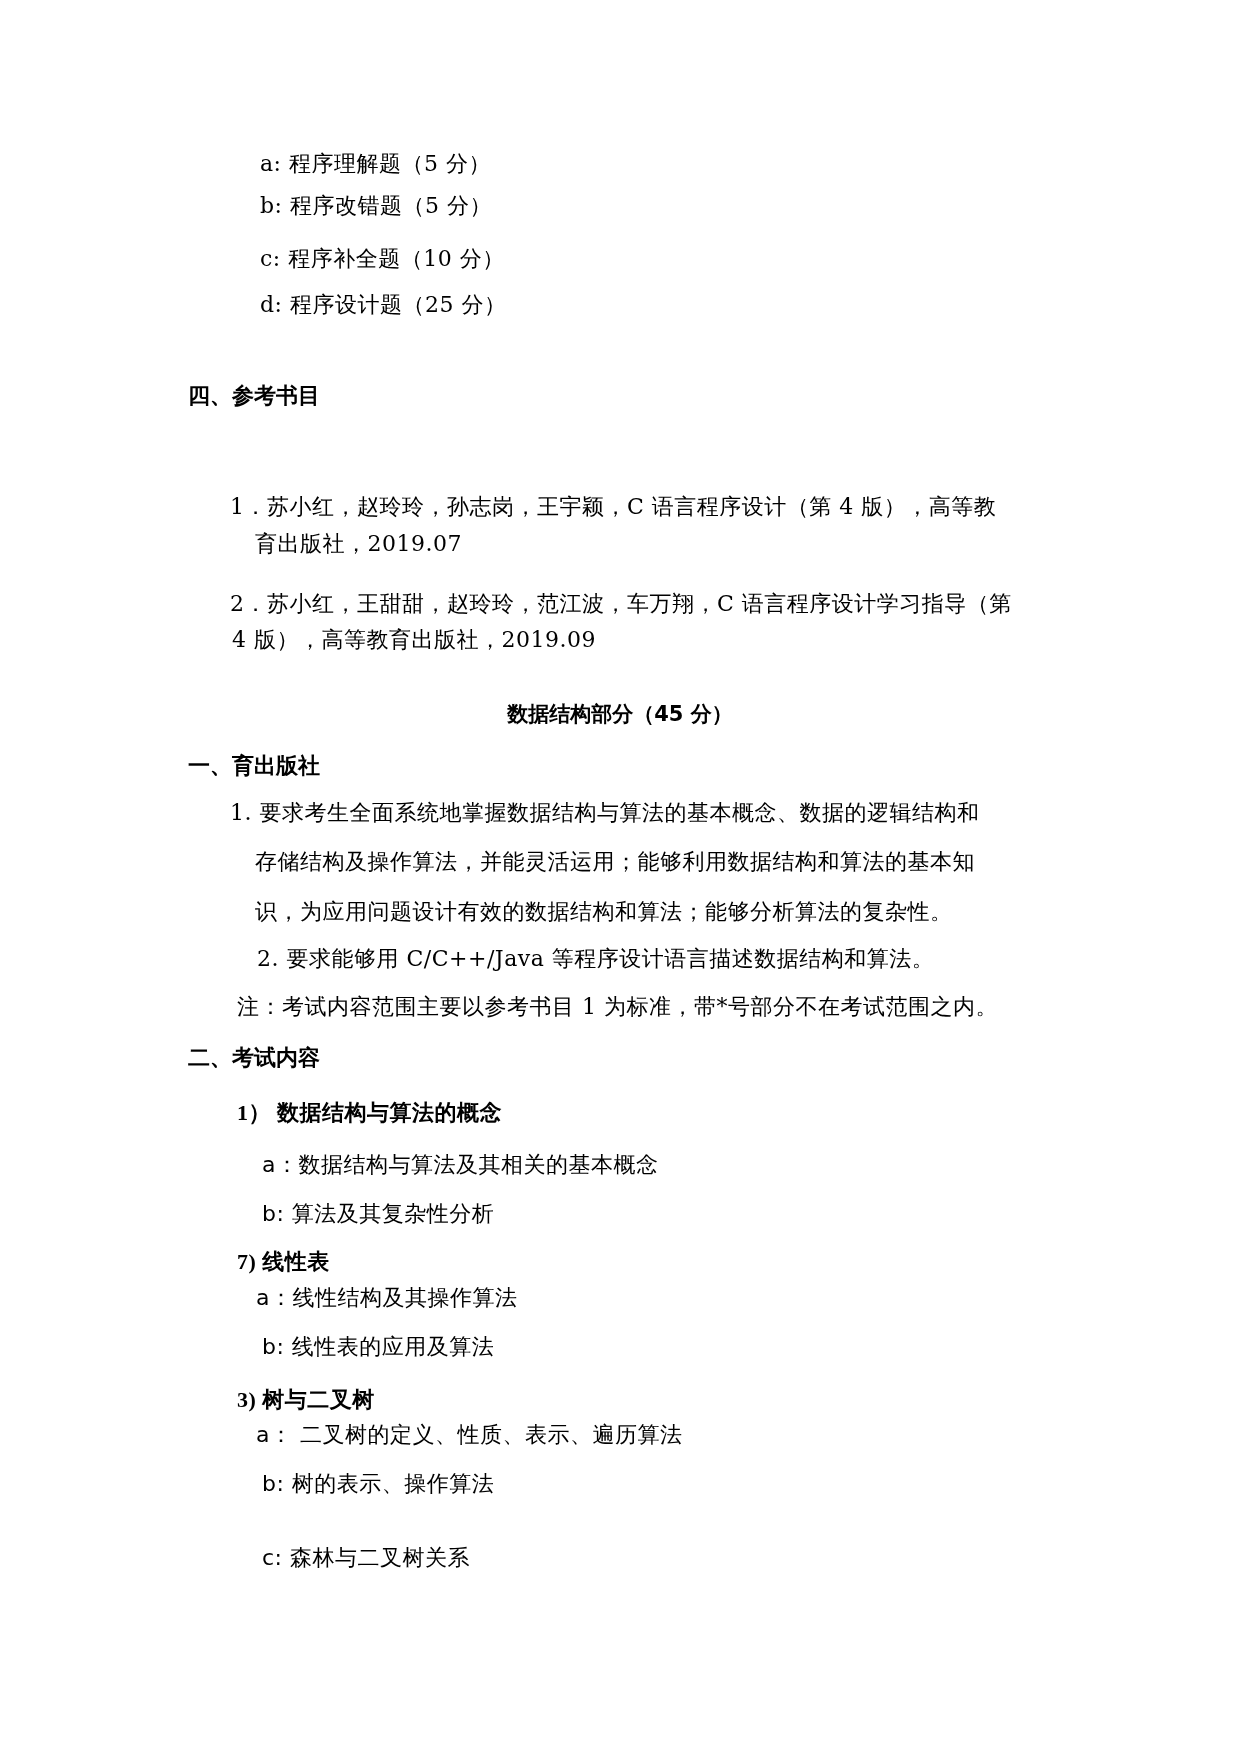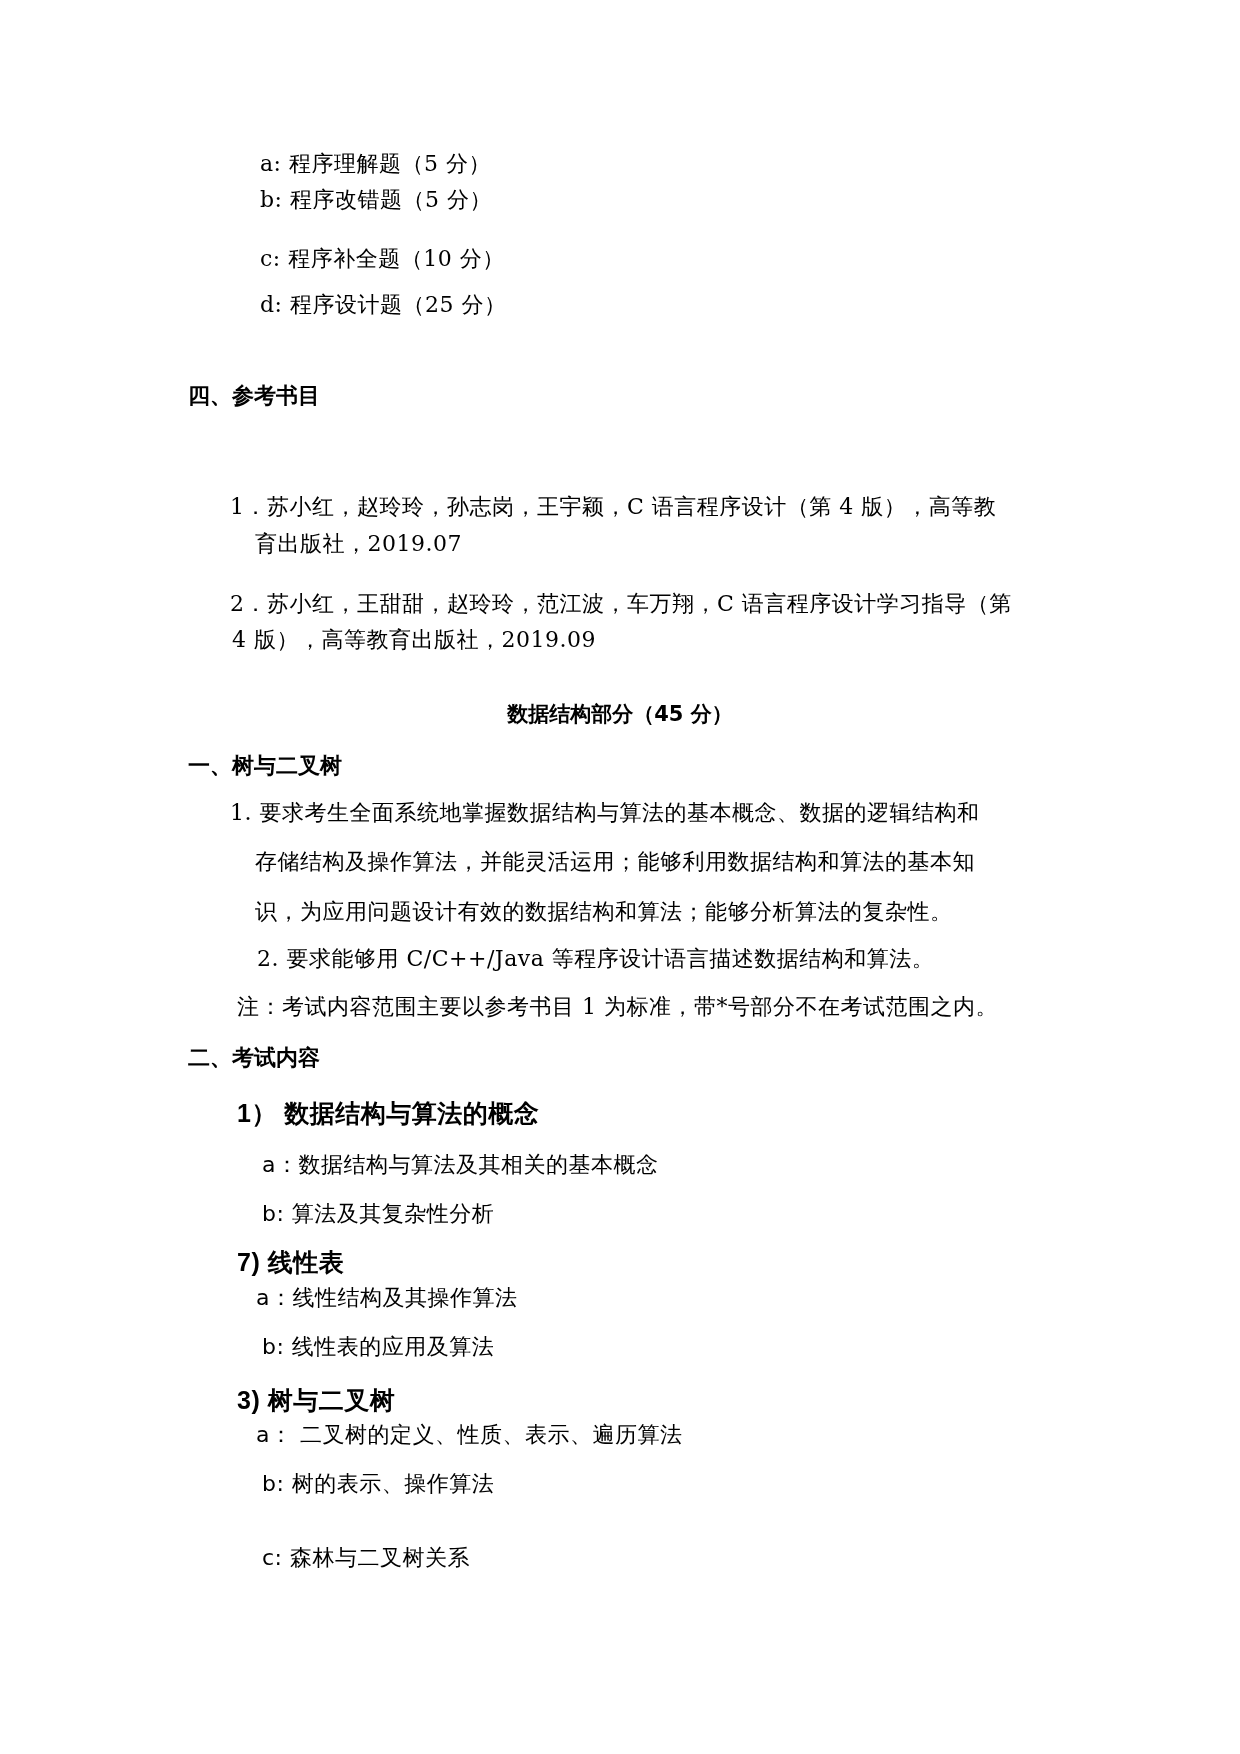--- a/index.html
+++ b/index.html
@@ -42,36 +42,36 @@
       text-align: center;
       font-family: "DejaVu Sans", "Liberation Sans", sans-serif;
       font-weight: bold;
       font-size: 21px;
       line-height: 28px;
     }
     .sans {
       font-family: "DejaVu Sans", "Liberation Sans", sans-serif;
     }
     .sub-bold {
-      font-family: Liberation Sans, sans-serif;
+      font-family: Liberation Serif, serif;
       font-weight: bold;
-      font-size: 25px;
+      font-size: 22px;
     }
   </style>
 </head>
 <body>
 
 <div class="page">
 
   <div>
     <div class="line" style="left:260px; top:150px;">
       <span>a:</span>
       <span>程序理解题（5 分）</span>
     </div>
-    <div class="line" style="left:260px; top:186px;">
+    <div class="line" style="left:260px; top:192px;">
       <span>b:</span>
       <span>程序改错题（5 分）</span>
     </div>
     <div class="line" style="left:260px; top:245px;">
       <span>c:</span>
       <span>程序补全题（10 分）</span>
     </div>
     <div class="line" style="left:260px; top:291px;">
       <span>d:</span>
       <span>程序设计题（25 分）</span>
@@ -82,21 +82,21 @@
 
   <div>
     <div class="line" style="left:230px; top:493px;">1．苏小红，赵玲玲，孙志岗，王宇颖，C 语言程序设计（第 4 版），高等教</div>
     <div class="line" style="left:255px; top:530px;">育出版社，2019.07</div>
     <div class="line" style="left:230px; top:590px;">2．苏小红，王甜甜，赵玲玲，范江波，车万翔，C 语言程序设计学习指导（第</div>
     <div class="line" style="left:232px; top:626px;">4 版），高等教育出版社，2019.09</div>
   </div>
 
   <div class="center-title" style="top:700px;">数据结构部分（45 分）</div>
 
-  <div class="line heading" style="left:188px; top:754px;">一、树与二叉树</div>
+  <div class="line heading" style="left:188px; top:754px;">一、育出版社</div>
 
   <div>
     <div class="line" style="left:230px; top:799px;">1. 要求考生全面系统地掌握数据结构与算法的基本概念、数据的逻辑结构和</div>
     <div class="line" style="left:255px; top:848px;">存储结构及操作算法，并能灵活运用；能够利用数据结构和算法的基本知</div>
     <div class="line" style="left:255px; top:898px;">识，为应用问题设计有效的数据结构和算法；能够分析算法的复杂性。</div>
     <div class="line" style="left:237px; top:945px;margin-left:20px;">2. 要求能够用 C/C++/Java 等程序设计语言描述数据结构和算法。</div>
     <div class="line" style="left:237px; top:993px;">注：考试内容范围主要以参考书目 1 为标准，带*号部分不在考试范围之内。</div>
   </div>
 
   <div class="line heading" style="left:188px; top:1046px;">二、考试内容</div>

